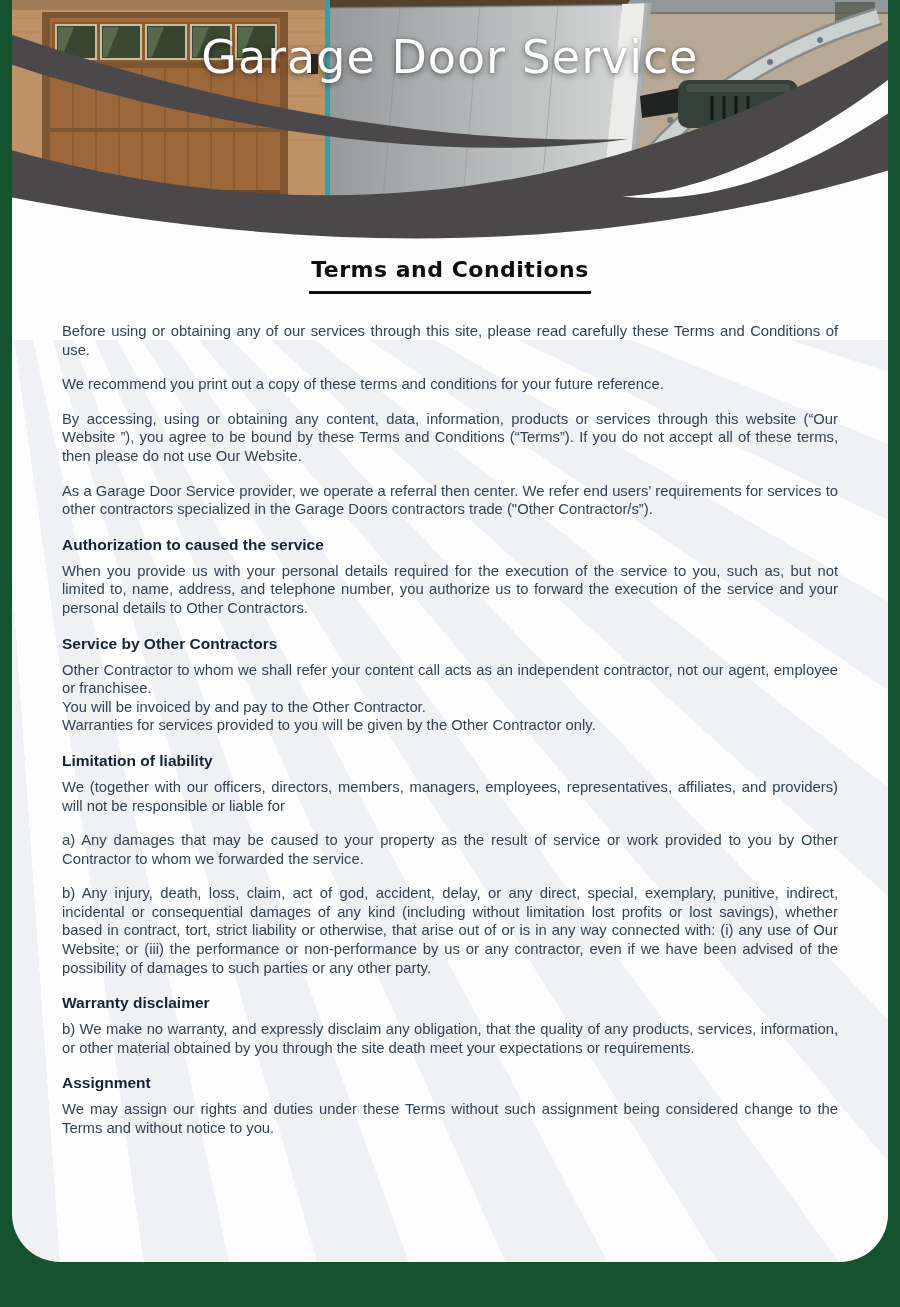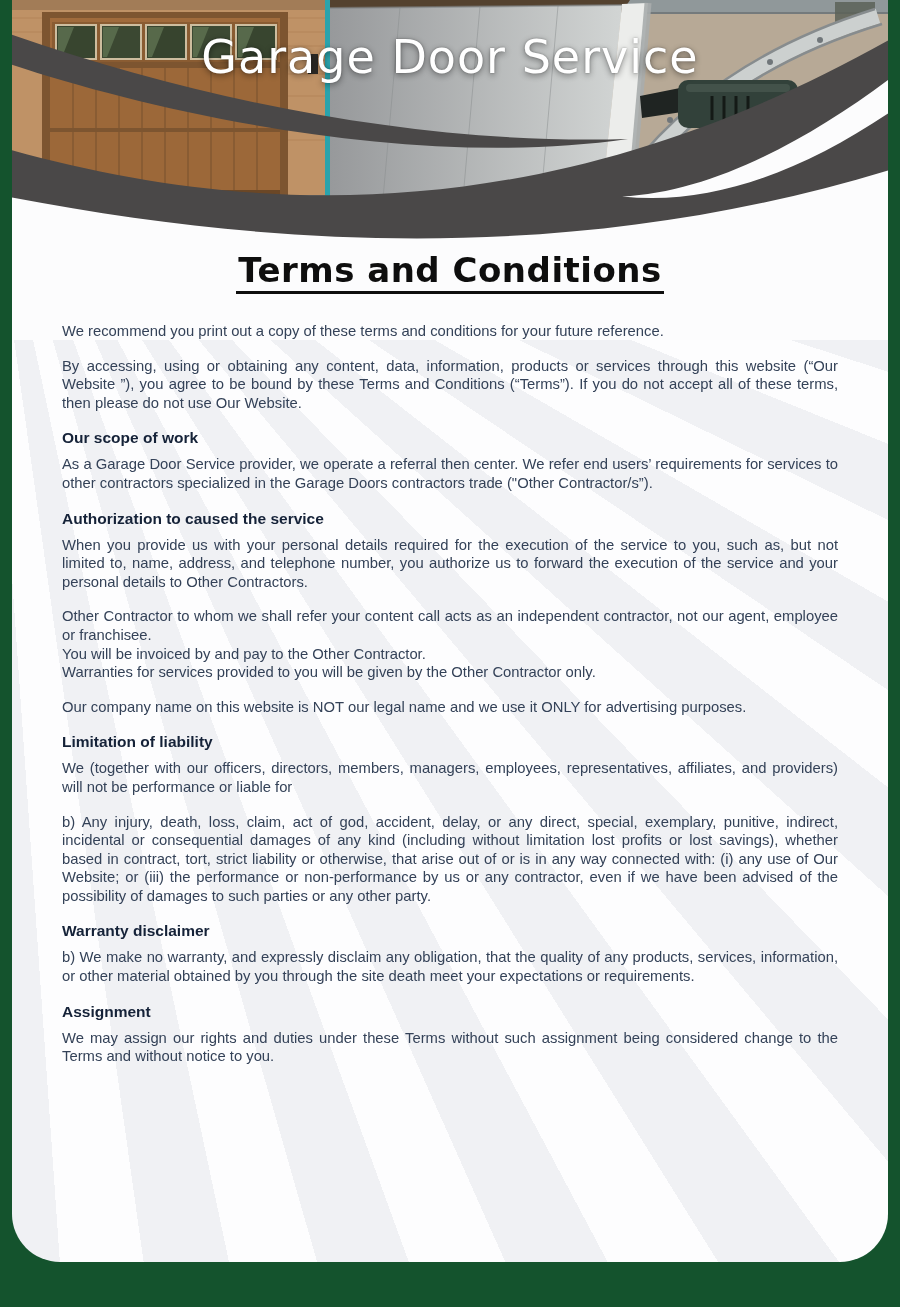--- a/index.html
+++ b/index.html
@@ -16,21 +16,21 @@
   .teal-divider{position:absolute;left:313px;top:0;width:5px;height:212px;background:#2aa3ac;z-index:2;}
   .swoosh{position:absolute;left:0;top:0;z-index:3;}
   .banner-title{position:absolute;top:30px;left:0;right:0;z-index:4;text-align:center;
         font-family:"DejaVu Sans",sans-serif;font-size:46px;font-weight:400;color:#ffffff;
         letter-spacing:1px;text-shadow:0 2px 6px rgba(0,0,0,.45),0 0 2px rgba(0,0,0,.3);}
   .teal-corner{position:absolute;right:1px;top:0;width:6px;height:34px;background:#2aa3ac;z-index:5;}
   
   .content{position:relative;z-index:4;margin-top:-88px;padding:0 50px 30px;
         font-size:14.8px;line-height:18.6px;color:#344258;text-align:justify;}
   .content h1{margin:0 0 28px;text-align:center;font-family:"DejaVu Sans",sans-serif;
-        font-size:34px;line-height:36px;font-weight:bold;color:#0e0e0e;letter-spacing:.5px;}
+        font-size:22px;line-height:36px;font-weight:bold;color:#0e0e0e;letter-spacing:.5px;}
   .content h1 .underline{display:inline-block;border-bottom:3px solid #0e0e0e;padding:0 2px 3px;}
   .content h2{font-family:"Liberation Sans",sans-serif;font-size:15.5px;line-height:19px;
         font-weight:700;color:#152238;margin:16px 0 8px;text-align:left;}
   .content p{margin:0 0 16px;}
   .content p.m0{margin-bottom:0;}
 </style>
 </head>
 <body>
 
 <div class="page">
@@ -153,36 +153,37 @@
         <path d="M-8,196 C280,252 580,262 884,168 L884,340 L-8,340 Z" fill="#fcfcfd"></path>
         <path d="M610,196.5 C700,193 800,138 884,74 L884,108 C790,172 700,206 610,196.5 Z" fill="#fcfcfd"></path>
       </svg>
 
       <div class="banner-title">Garage Door Service</div>
     </div>
 
     <div class="content">
       <h1><span class="underline">Terms and Conditions</span></h1>
 
+      <p>Before using or obtaining any of our services through this site, please read carefully these Terms and Conditions of use.</p>
       <p>We recommend you print out a copy of these terms and conditions for your future reference.</p>
       <p>By accessing, using or obtaining any content, data, information, products or services through this website (“Our Website ”), you agree to be bound by these Terms and Conditions (“Terms”). If you do not accept all of these terms, then please do not use Our Website.</p>
 
-      <h2>Our scope of work</h2>
       <p>As a Garage Door Service provider, we operate a referral then center. We refer end users’ requirements for services to other contractors specialized in the Garage Doors contractors trade ("Other Contractor/s”).</p>
 
       <h2>Authorization to caused the service</h2>
       <p>When you provide us with your personal details required for the execution of the service to you, such as, but not limited to, name, address, and telephone number, you authorize us to forward the execution of the service and your personal details to Other Contractors.</p>
 
+      <h2>Service by Other Contractors</h2>
       <p class="m0">Other Contractor to whom we shall refer your content call acts as an independent contractor, not our agent, employee or franchisee.</p>
       <p class="m0">You will be invoiced by and pay to the Other Contractor.</p>
       <p>Warranties for services provided to you will be given by the Other Contractor only.</p>
-      <p>Our company name on this website is NOT our legal name and we use it ONLY for advertising purposes.</p>
 
       <h2>Limitation of liability</h2>
-      <p>We (together with our officers, directors, members, managers, employees, representatives, affiliates, and providers) will not be performance or liable for</p>
+      <p>We (together with our officers, directors, members, managers, employees, representatives, affiliates, and providers) will not be responsible or liable for</p>
+      <p>a) Any damages that may be caused to your property as the result of service or work provided to you by Other Contractor to whom we forwarded the service.</p>
       <p>b) Any injury, death, loss, claim, act of god, accident, delay, or any direct, special, exemplary, punitive, indirect, incidental or consequential damages of any kind (including without limitation lost profits or lost savings), whether based in contract, tort, strict liability or otherwise, that arise out of or is in any way connected with: (i) any use of Our Website; or (iii) the performance or non-performance by us or any contractor, even if we have been advised of the possibility of damages to such parties or any other party.</p>
 
       <h2>Warranty disclaimer</h2>
       <p>b) We make no warranty, and expressly disclaim any obligation, that the quality of any products, services, information, or other material obtained by you through the site death meet your expectations or requirements.</p>
 
       <h2>Assignment</h2>
       <p>We may assign our rights and duties under these Terms without such assignment being considered change to the Terms and without notice to you.</p>
     </div>
   </div>
 

